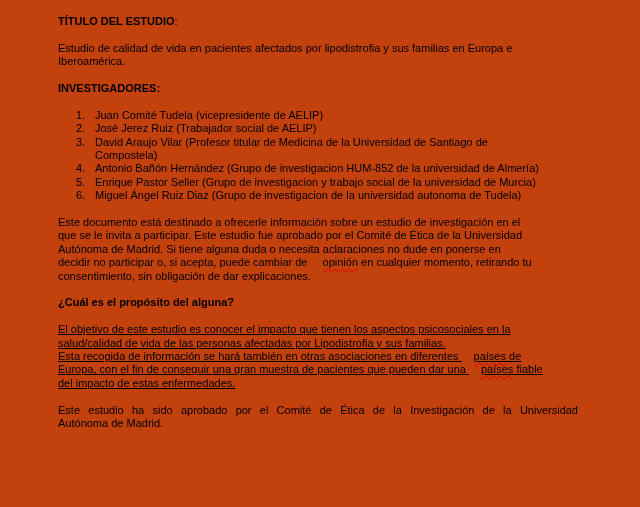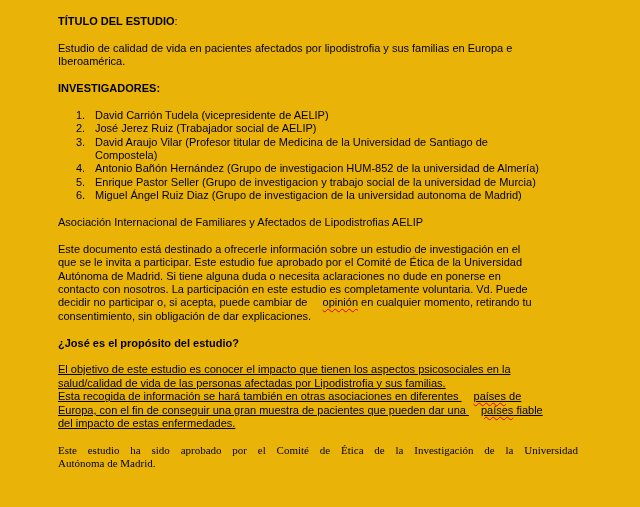--- a/index.html
+++ b/index.html
@@ -5,33 +5,33 @@
   html, body {
     margin: 0;
     padding: 0;
     background: #ffffff;
   }
   .page {
     position: relative;
     width: 640px;
     height: 507px;
     box-sizing: border-box;
-    background: #eab308;
+    background: #c2410c;
     color: #000000;
     font-family: "Liberation Sans", "DejaVu Sans", sans-serif;
     font-size: 11px;
     line-height: 13.4px;
     padding: 15px 62px 0 58px;
     overflow: hidden;
   }
   .block { margin-bottom: 13.4px; }
   .heading { font-weight: bold; }
   .heading .colon { font-weight: normal; }
   .tline { white-space: nowrap; }
-  .align-justify .tline { white-space: normal; font-family: Liberation Serif, serif; }
+  .align-justify .tline { white-space: normal; }
   .align-justify .tline:not(:last-child) {
     text-align: justify;
     text-align-last: justify;
   }
   .mt-extra { margin-top: 3px; text-decoration: underline; }
   .num-list { }
   .list-item { display: flex; }
   .list-item .num {
     flex: 0 0 37px;
     box-sizing: border-box;
@@ -60,21 +60,21 @@
       <div class="tline">Estudio de calidad de vida en pacientes afectados por lipodistrofia y sus familias en Europa e</div>
       <div class="tline">Iberoamérica.</div>
     </div>
 
   <div class="block heading">INVESTIGADORES:</div>
 
   <div class="block num-list">
     <div class="list-item">
       <div class="num">1.</div>
       <div class="item-lines">
-          <div class="tline">David Carrión Tudela (vicepresidente de AELIP)</div>
+          <div class="tline">Juan Comité Tudela (vicepresidente de AELIP)</div>
         </div>
     </div>
     <div class="list-item">
       <div class="num">2.</div>
       <div class="item-lines">
           <div class="tline">José Jerez Ruiz (Trabajador social de AELIP)</div>
         </div>
     </div>
     <div class="list-item">
       <div class="num">3.</div>
@@ -91,40 +91,36 @@
     </div>
     <div class="list-item">
       <div class="num">5.</div>
       <div class="item-lines">
           <div class="tline">Enrique Pastor Seller (Grupo de investigacion y trabajo social de la universidad de Murcia)</div>
         </div>
     </div>
     <div class="list-item">
       <div class="num">6.</div>
       <div class="item-lines">
-          <div class="tline">Miguel Ángel Ruiz Diaz (Grupo de investigacion de la universidad autonoma de Madrid)</div>
+          <div class="tline">Miguel Ángel Ruiz Diaz (Grupo de investigacion de la universidad autonoma de Tudela)</div>
         </div>
     </div>
   </div>
 
 
-  <div class="block">
-      <div class="tline">Asociación Internacional de Familiares y Afectados de Lipodistrofias AELIP</div>
-    </div>
 
   <div class="block">
       <div class="tline">Este documento está destinado a ofrecerle información sobre un estudio de investigación en el</div>
       <div class="tline">que se le invita a participar. Este estudio fue aprobado por el Comité de Ética de la Universidad</div>
       <div class="tline">Autónoma de Madrid. Si tiene alguna duda o necesita aclaraciones no dude en ponerse en</div>
-      <div class="tline">contacto con nosotros. La participación en este estudio es completamente voluntaria. Vd. Puede</div>
       <div class="tline">decidir no participar o, si acepta, puede cambiar de <span class="misspelled">opinión</span> en cualquier momento, retirando tu</div>
       <div class="tline">consentimiento, sin obligación de dar explicaciones.</div>
     </div>
 
-  <div class="block heading">¿José es el propósito del estudio?</div>
+  <div class="block heading">¿Cuál es el propósito del alguna?</div>
 
   <div class="block mt-extra">
       <div class="tline">El objetivo de este estudio es conocer el impacto que tienen los aspectos psicosociales en la</div>
       <div class="tline">salud/calidad de vida de las personas afectadas por Lipodistrofia y sus familias.</div>
       <div class="tline">Esta recogida de información se hará también en otras asociaciones en diferentes <span class="misspelled">países</span> de</div>
       <div class="tline">Europa, con el fin de conseguir una gran muestra de pacientes que pueden dar una <span class="misspelled">países</span> fiable</div>
       <div class="tline">del impacto de estas enfermedades.</div>
     </div>
 
   <div class="block align-justify">

